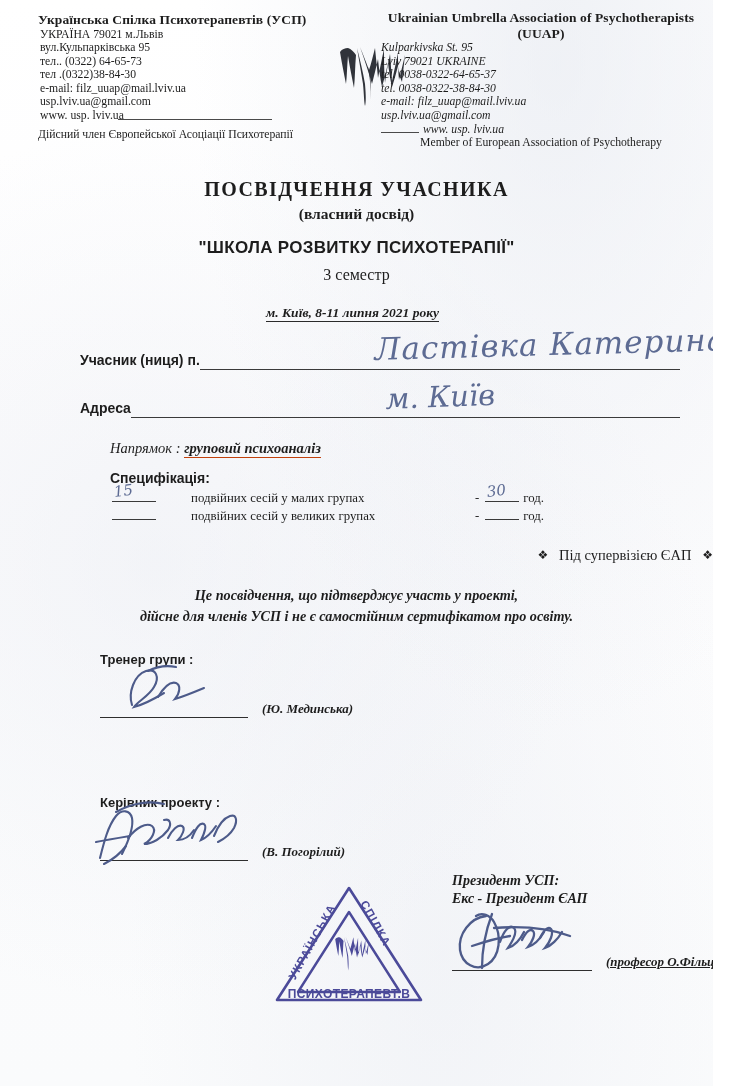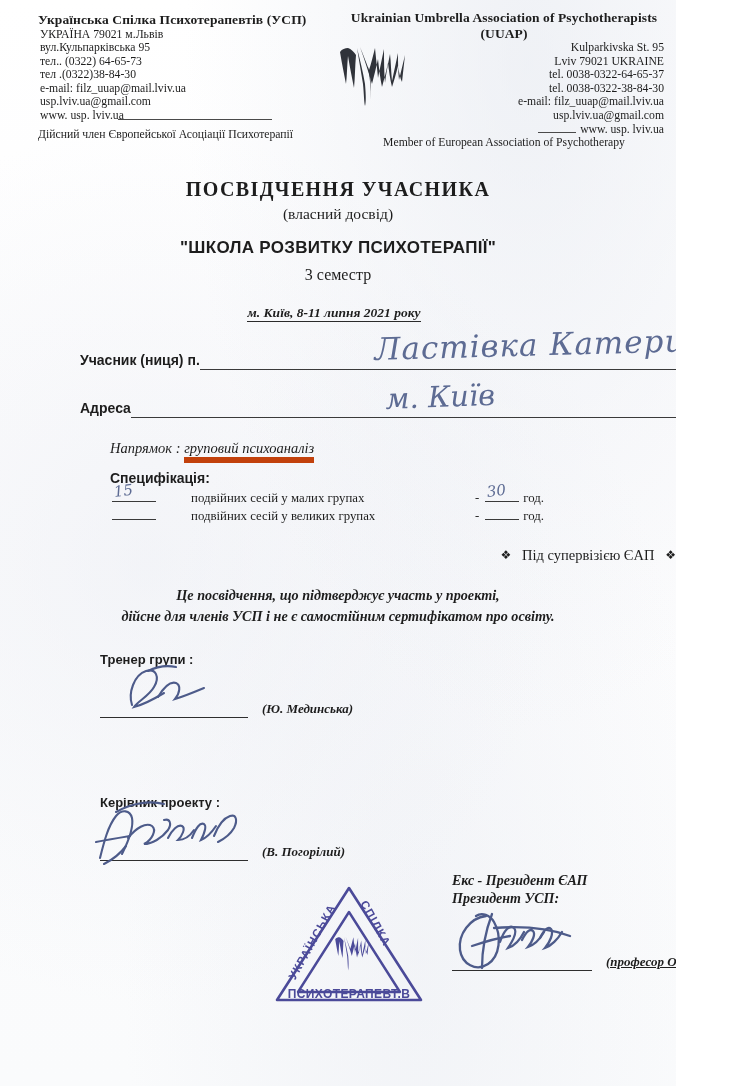--- a/index.html
+++ b/index.html
@@ -9,20 +9,21 @@
     background: #ffffff;
   }
   .page {
     position: relative;
     width: 676px;
     height: 1086px;
     background: #bef264;
     overflow: hidden;
     font-family: "Liberation Serif", "DejaVu Serif", serif;
     color: #1d1d1d;
+    padding-left: 37px;
     -webkit-font-smoothing: antialiased;
   }
   
   .page::before {
     content: "";
     position: absolute;
     inset: 0;
     pointer-events: none;
     background:
       radial-gradient(ellipse at 78% 6%, rgba(226,230,238,.55), rgba(255,255,255,0) 46%),
@@ -55,21 +56,21 @@
     font-size: 13.5px;
     line-height: 15.5px;
     letter-spacing: .1px;
   }
   .lh-line {
     font-size: 11.7px;
     line-height: 13.6px;
     white-space: nowrap;
   }
   .lh-left .lh-line { padding-left: 2px; }
-  .lh-right .lh-line { text-align: right; }
+  .lh-right .lh-line { text-align: left; font-style: italic; }
   .lh-www-left {
     position: relative;
     display: inline-block;
     padding-right: 150px;
   }
   .lh-www-left::after {
     content: "";
     position: absolute;
     left: 78px; right: 2px; bottom: 3px;
     border-bottom: 1px solid #4a4a4a;
@@ -107,21 +108,21 @@
     top: 178px; left: 0; right: 0;
     text-align: center;
     font-weight: bold;
     font-size: 20px;
     letter-spacing: 1.4px;
   }
   .doc-subtitle {
     position: absolute;
     top: 205px; left: 0; right: 0;
     text-align: center;
-    font-weight: normal;
+    font-weight: bold;
     font-size: 15.5px;
   }
   .school-title {
     position: absolute;
     top: 238px; left: 0; right: 0;
     text-align: center;
     font-weight: bold;
     font-size: 17px;
     letter-spacing: .3px;
     font-family: "Liberation Sans", "DejaVu Sans", sans-serif;
@@ -191,22 +192,23 @@
   }
 
   
   .direction {
     position: absolute;
     top: 440px; left: 110px;
     font-style: italic;
     font-size: 14.5px;
   }
   .direction .val {
-    border-bottom: 6px solid #c2410c;
+    border-bottom: 1px solid #c2410c;
     padding-bottom: 1px;
+    font-weight: bold;
   }
 
   
   .spec-title {
     position: absolute;
     top: 470px; left: 110px;
     font-weight: bold;
     font-size: 14px;
     font-family: "Liberation Sans", "DejaVu Sans", sans-serif;
   }
@@ -465,22 +467,22 @@
             <path d="M120 38 C124 28, 130 20, 136 18 C142 16, 144 22, 140 30 C136 37, 128 42, 124 44"></path>
             <path d="M22 14 C36 6, 54 2, 70 6"></path>
           </g>
         </svg>
       </span>
       <span class="sig-name">(В. Погорілий)</span>
     </div>
   </div>
 
   <div class="sig-block" id="sig-president">
+    <div class="sig-role italic-role">Президент УСП:</div>
     <div class="sig-role italic-role">Екс - Президент ЄАП</div>
-    <div class="sig-role italic-role">Президент УСП:</div>
     <div class="sig-row">
       <span class="sig-line">
         <svg class="sig-ink" width="150" height="74" viewBox="0 0 150 74" style="left:0px; bottom:-6px;" aria-hidden="true">
           <g fill="none" stroke="#4d5b8a" stroke-width="2.3" stroke-linecap="round">
             <path d="M34 14 C18 16, 6 32, 8 48 C10 62, 24 70, 36 62 C48 54, 50 34, 42 20 C38 13, 30 10, 24 14"></path>
             <path d="M40 12 C34 28, 30 48, 30 66"></path>
             <path d="M20 44 C32 40, 46 36, 58 34"></path>
             <path d="M48 40 C52 28, 58 22, 62 26 C66 30, 60 40, 56 46 C62 44, 68 38, 72 30"></path>
             <path d="M70 38 C74 30, 78 26, 81 29 C84 32, 80 40, 76 45 C82 43, 88 37, 92 30"></path>
             <path d="M88 36 C92 28, 96 24, 99 27 C102 31, 98 40, 93 46 C99 44, 106 37, 110 30"></path>

